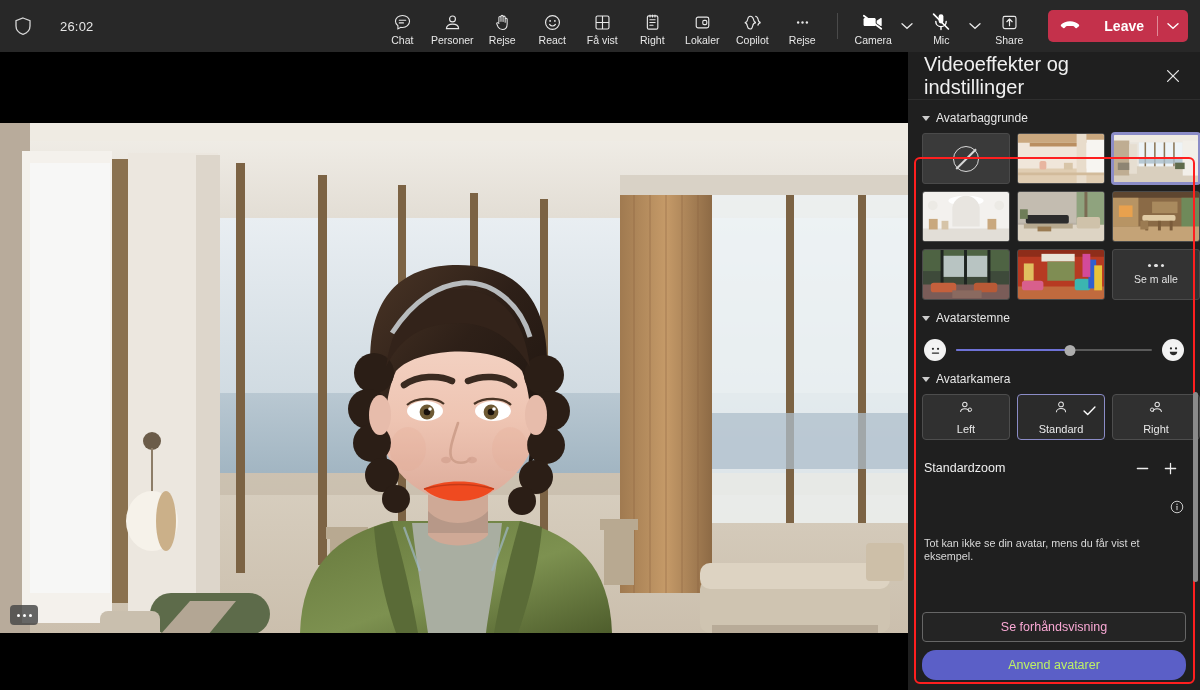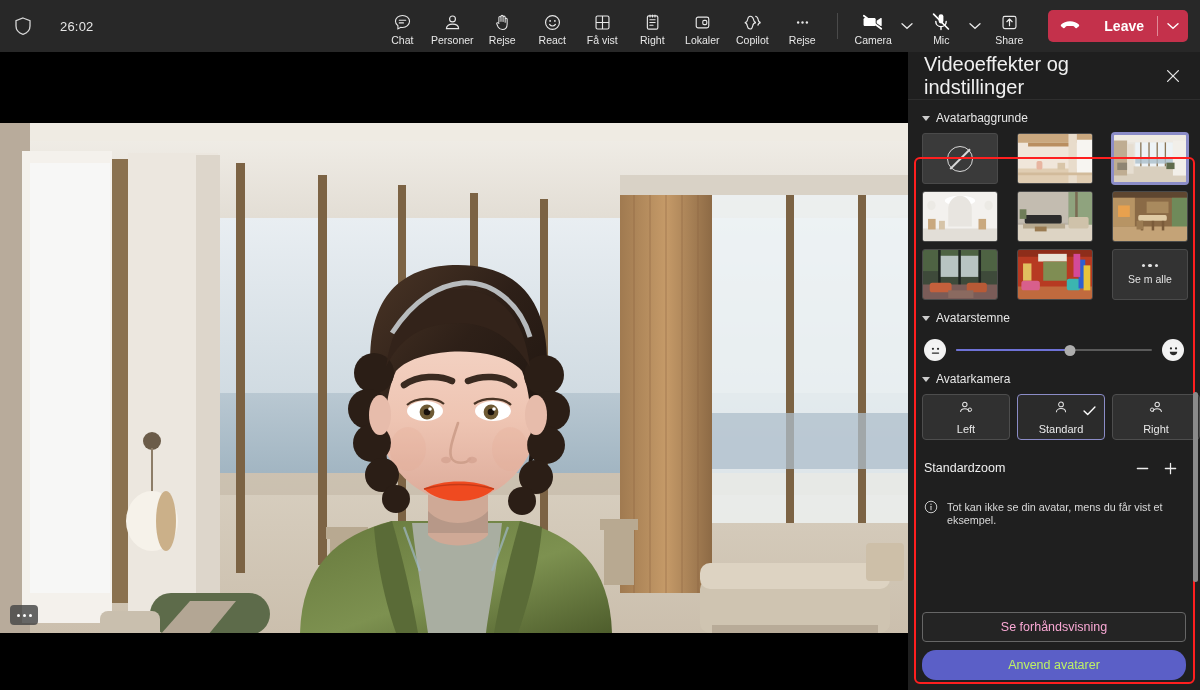--- a/index.html
+++ b/index.html
@@ -86,21 +86,21 @@
   .section-head {
     display: flex; align-items: center; gap: 6px; margin-top: 11px; margin-bottom: 8px;
     cursor: pointer;
   }
   .caret { width: 0; height: 0; border-left: 4.5px solid transparent; border-right: 4.5px solid transparent;
            border-top: 5px solid #cccccc; }
   .section-title { font-size: 12px; color: #e6e6e6; }
 
   .bg-grid { display: grid; grid-template-columns: repeat(3, 88px); gap: 7px; }
   .bg-cell {
-    width: 76px; height: 51px; border-radius: 3px; overflow: hidden; position: relative;
+    width: 88px; height: 51px; border-radius: 3px; overflow: hidden; position: relative;
     cursor: pointer; background: #3b3b3b; border: 1px solid #4a4a4a;
   }
   .bg-cell.selected { border: 2px solid #8b8cc7; box-shadow: 0 0 0 1px #8b8cc7; }
   .bg-none { display: flex; align-items: center; justify-content: center; background: #3a3a3a; }
   .no-sign { width: 26px; height: 26px; border: 1.6px solid #d8d8d8; border-radius: 50%; position: relative; }
   .no-sign::after { content:""; position:absolute; left: 50%; top: -2px; width: 1.6px; height: 28px;
                     background: #d8d8d8; transform: translateX(-50%) rotate(45deg); }
   .bg-more { display: flex; flex-direction: column; align-items: center; justify-content: center;
              gap: 6px; background: #333333; border: 1px solid #4a4a4a; }
   .dots3 { display: flex; gap: 3px; }
@@ -132,21 +132,21 @@
   .cam-lb { font-size: 11px; color: #eaeaea; }
   .check { position: absolute; right: 8px; top: 7px; }
 
   
   .zoom-row { display: flex; align-items: center; margin-top: 14px; padding: 0 2px; }
   .zoom-lb { font-size: 12.5px; color: #f0f0f0; flex: 1; }
   .zbtn { width: 28px; height: 28px; display:flex; align-items:center; justify-content:center;
           cursor: pointer; border-radius: 4px; }
 
   
-  .info-row { display: flex; align-items: flex-start; gap: 9px; margin-top: 18px; padding: 0 2px; }
+  .info-row { display: flex; align-items: flex-end; gap: 18px; margin-top: 18px; padding: 0 2px; flex-direction: column; }
   .info-txt { font-size: 10.8px; color: #d8d8d8; line-height: 1.25; padding-top: 1px; }
 
   
   .foot { position: absolute; left: 14px; right: 14px; bottom: 10px; }
   .btn-outline {
     height: 30px; border: 1px solid #666; border-radius: 4px; background: #242424;
     display: flex; align-items: center; justify-content: center; cursor: pointer;
     font-size: 12.5px; color: #f9a8d4; margin-bottom: 8px;
   }
   .btn-primary {

